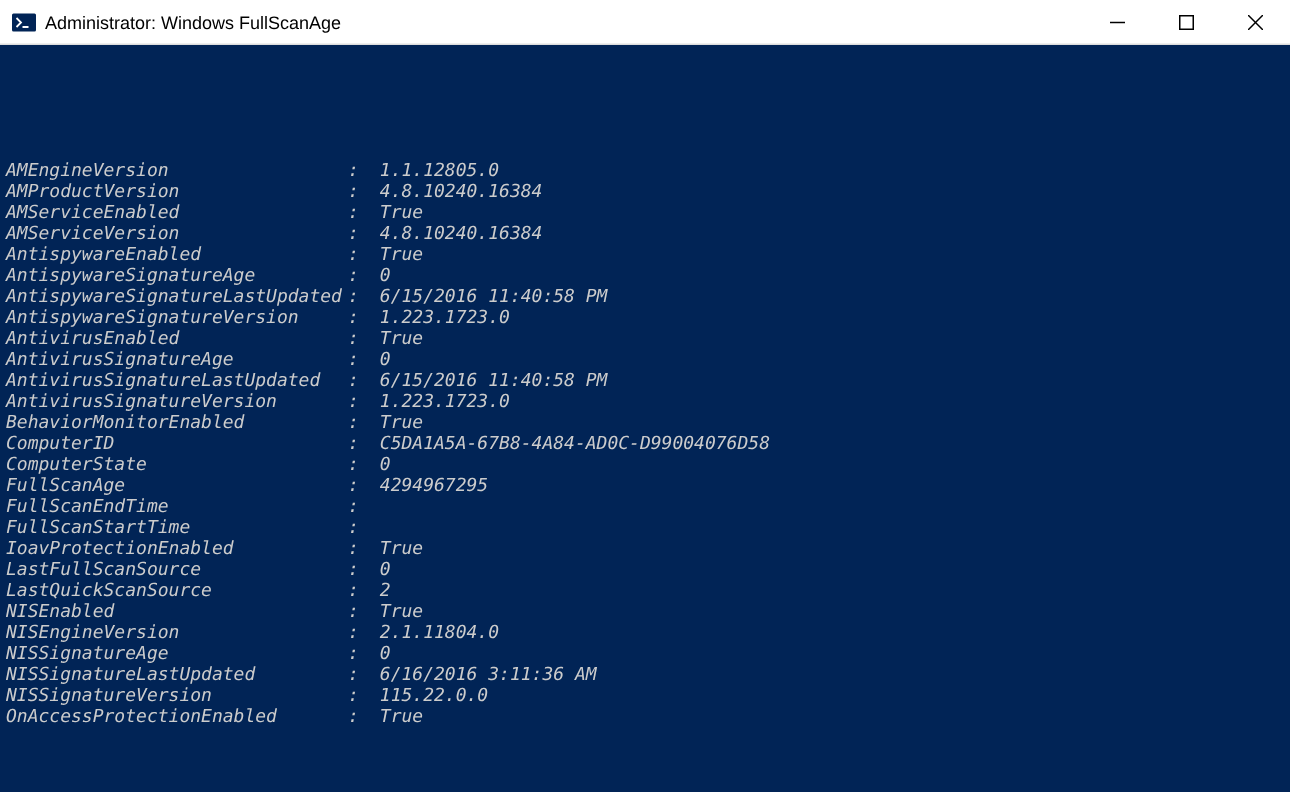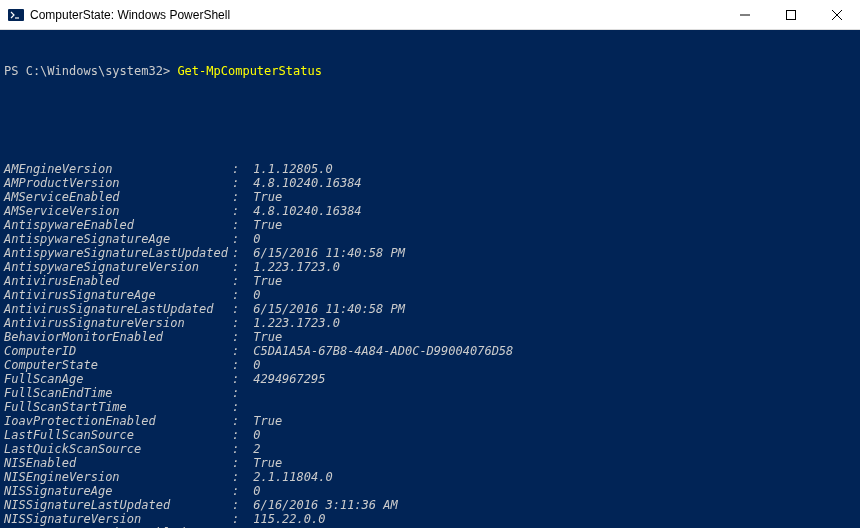--- a/index.html
+++ b/index.html
@@ -71,21 +71,21 @@
 <body>
 
 <div class="title-bar">
   <span class="title-icon">
     <svg width="16" height="16" viewBox="0 0 16 16">
       <rect x="0" y="2" width="16" height="12" rx="1" fill="#012456"></rect>
       <path d="M3 5 L6 8 L3 11" stroke="#fff" stroke-width="1.2" fill="none"></path>
       <line x1="7" y1="11" x2="11" y2="11" stroke="#fff" stroke-width="1.2"></line>
     </svg>
   </span>
-  <span class="title-text">ComputerState: Windows PowerShell</span>
+  <span class="title-text">Administrator: Windows FullScanAge</span>
   <div class="window-controls">
     <div class="win-btn">
       <svg width="10" height="10">
           <line x1="0" y1="5" x2="10" y2="5" stroke="#000" stroke-width="1"></line>
         </svg>
     </div>
     <div class="win-btn">
       <svg width="10" height="10">
           <rect x="0.5" y="0.5" width="9" height="9" fill="none" stroke="#000" stroke-width="1"></rect>
         </svg>
@@ -93,19 +93,18 @@
     <div class="win-btn">
       <svg width="10" height="10">
           <line x1="0" y1="0" x2="10" y2="10" stroke="#000" stroke-width="1"></line>
           <line x1="10" y1="0" x2="0" y2="10" stroke="#000" stroke-width="1"></line>
         </svg>
     </div>
   </div>
 </div>
 
 <div class="terminal">
-  <div class="prompt-line"><span class="prompt-prefix">PS C:\Windows\system32&gt; </span><span class="prompt-command">Get-MpComputerStatus</span></div>
   <div class="spacer"></div>
   <div class="output" id="output-container"><div class="row"><span class="key">AMEngineVersion</span><span class="sep">:</span><span class="val"> 1.1.12805.0</span></div><div class="row"><span class="key">AMProductVersion</span><span class="sep">:</span><span class="val"> 4.8.10240.16384</span></div><div class="row"><span class="key">AMServiceEnabled</span><span class="sep">:</span><span class="val"> True</span></div><div class="row"><span class="key">AMServiceVersion</span><span class="sep">:</span><span class="val"> 4.8.10240.16384</span></div><div class="row"><span class="key">AntispywareEnabled</span><span class="sep">:</span><span class="val"> True</span></div><div class="row"><span class="key">AntispywareSignatureAge</span><span class="sep">:</span><span class="val"> 0</span></div><div class="row"><span class="key">AntispywareSignatureLastUpdated</span><span class="sep">:</span><span class="val"> 6/15/2016 11:40:58 PM</span></div><div class="row"><span class="key">AntispywareSignatureVersion</span><span class="sep">:</span><span class="val"> 1.223.1723.0</span></div><div class="row"><span class="key">AntivirusEnabled</span><span class="sep">:</span><span class="val"> True</span></div><div class="row"><span class="key">AntivirusSignatureAge</span><span class="sep">:</span><span class="val"> 0</span></div><div class="row"><span class="key">AntivirusSignatureLastUpdated</span><span class="sep">:</span><span class="val"> 6/15/2016 11:40:58 PM</span></div><div class="row"><span class="key">AntivirusSignatureVersion</span><span class="sep">:</span><span class="val"> 1.223.1723.0</span></div><div class="row"><span class="key">BehaviorMonitorEnabled</span><span class="sep">:</span><span class="val"> True</span></div><div class="row"><span class="key">ComputerID</span><span class="sep">:</span><span class="val"> C5DA1A5A-67B8-4A84-AD0C-D99004076D58</span></div><div class="row"><span class="key">ComputerState</span><span class="sep">:</span><span class="val"> 0</span></div><div class="row"><span class="key">FullScanAge</span><span class="sep">:</span><span class="val"> 4294967295</span></div><div class="row"><span class="key">FullScanEndTime</span><span class="sep">:</span><span class="val"></span></div><div class="row"><span class="key">FullScanStartTime</span><span class="sep">:</span><span class="val"></span></div><div class="row"><span class="key">IoavProtectionEnabled</span><span class="sep">:</span><span class="val"> True</span></div><div class="row"><span class="key">LastFullScanSource</span><span class="sep">:</span><span class="val"> 0</span></div><div class="row"><span class="key">LastQuickScanSource</span><span class="sep">:</span><span class="val"> 2</span></div><div class="row"><span class="key">NISEnabled</span><span class="sep">:</span><span class="val"> True</span></div><div class="row"><span class="key">NISEngineVersion</span><span class="sep">:</span><span class="val"> 2.1.11804.0</span></div><div class="row"><span class="key">NISSignatureAge</span><span class="sep">:</span><span class="val"> 0</span></div><div class="row"><span class="key">NISSignatureLastUpdated</span><span class="sep">:</span><span class="val"> 6/16/2016 3:11:36 AM</span></div><div class="row"><span class="key">NISSignatureVersion</span><span class="sep">:</span><span class="val"> 115.22.0.0</span></div><div class="row"><span class="key">OnAccessProtectionEnabled</span><span class="sep">:</span><span class="val"> True</span></div></div>
   
   
   
 </div>
 
 </body></html>

